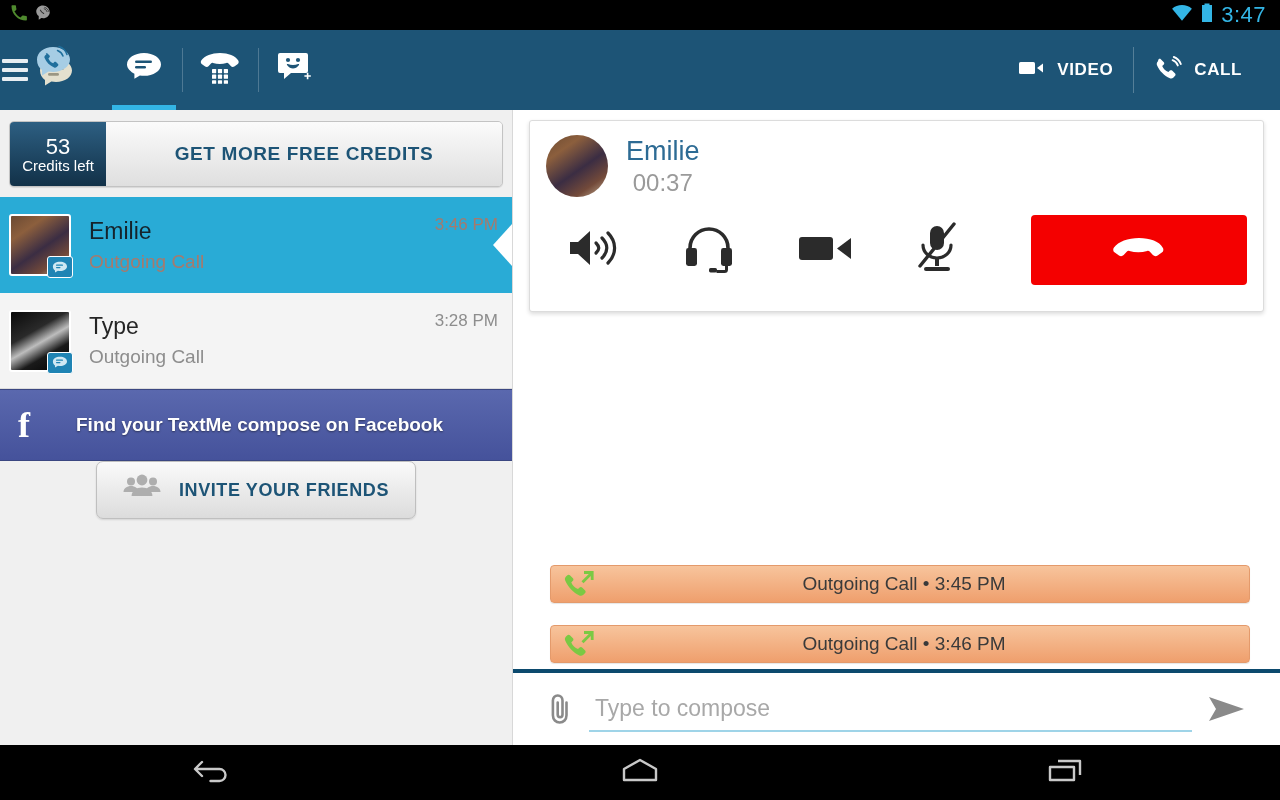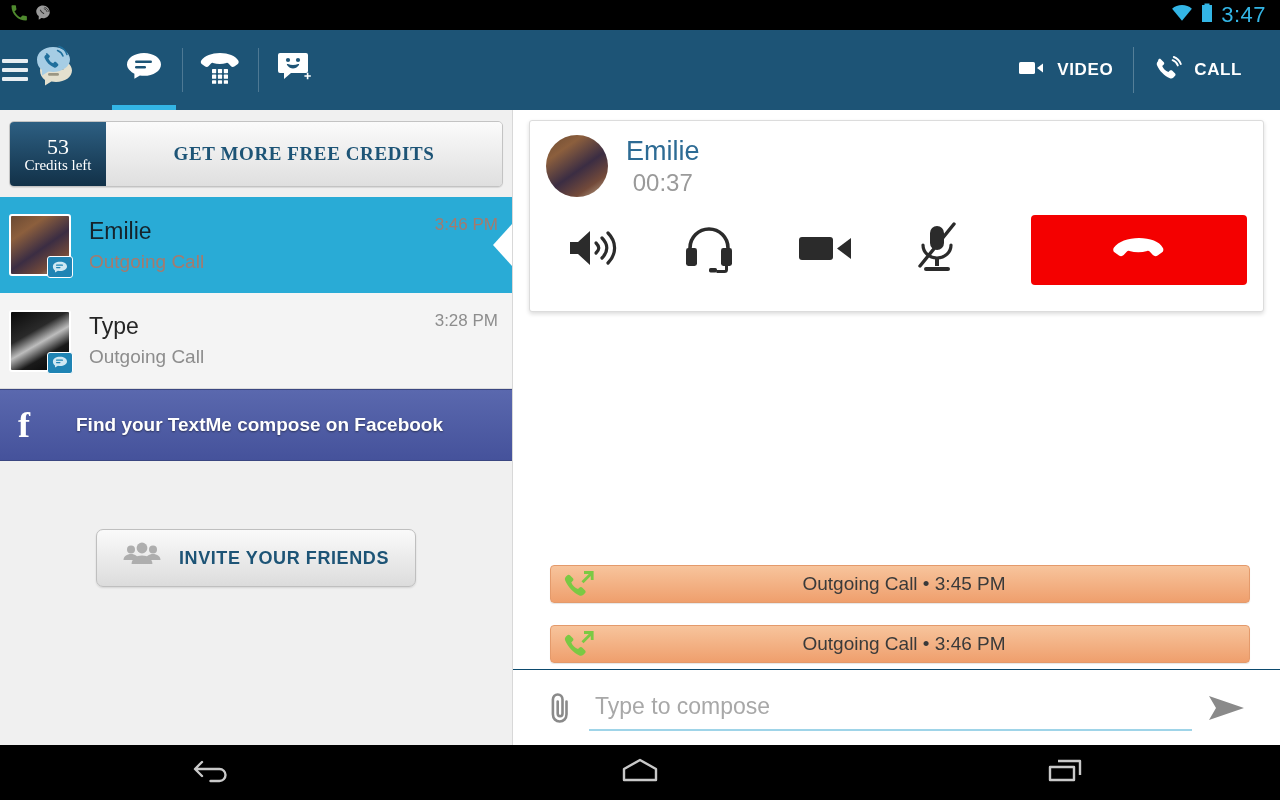--- a/index.html
+++ b/index.html
@@ -49,21 +49,20 @@
   
   .left {
     position: absolute; top: 110px; left: 0; width: 512px; height: 635px;
     background: #f0f0f0; overflow: hidden;
   }
   .credits-row { padding: 11px 9px 10px 9px; }
   .credits-bar {
     display: flex; height: 66px; border: 1px solid #c3c3c3; border-radius: 5px;
     overflow: hidden; background: #e6e6e6;
     box-shadow: 0 1px 1px rgba(0,0,0,.10);
-    font-family: Liberation Serif, serif;
   }
   .credits-badge {
     width: 96px; background: linear-gradient(#2d5f82, #123148);
     color: #fff; display: flex; flex-direction: column; align-items: center;
     justify-content: center; line-height: 1.05;
   }
   .credits-num { font-size: 22px; }
   .credits-sub { font-size: 15px; }
   .credits-cta {
     flex: 1; display: flex; align-items: center; justify-content: center;
@@ -102,21 +101,21 @@
   .conv.selected .conv-time { color: #a67a6d; }
 
   .fb-banner {
     display: flex; align-items: center; height: 72px; padding-left: 18px;
     background: linear-gradient(#5a68ae, #45529b);
     border-top: 1px solid #3b4781; border-bottom: 1px solid #3b4781;
   }
   .fb-f { font-family: "Liberation Serif", serif; font-size: 36px; color: #fff; font-weight: bold; width: 44px; }
   .fb-text { color: #fff; font-size: 19px; font-weight: bold; text-shadow: 0 1px 2px rgba(0,0,0,.45); margin-left: 14px; }
 
-  .invite-zone { display: flex; justify-content: center; padding-top: 68px; }
+  .invite-zone { display: flex; justify-content: center; }
   .invite-btn {
     display: flex; align-items: center; gap: 18px;
     height: 58px; padding: 0 26px;
     background: linear-gradient(#fafafa, #dcdcdc);
     border: 1px solid #bfbfbf; border-radius: 7px;
     box-shadow: 0 1px 2px rgba(0,0,0,.12);
     color: #1d5476; font-size: 18px; font-weight: bold; letter-spacing: .6px;
   }
 
   
@@ -153,21 +152,21 @@
     box-shadow: 0 1px 1px rgba(0,0,0,.10);
   }
   .cb-icon { width: 58px; display: flex; align-items: center; justify-content: center; }
   .cb-label {
     flex: 1; text-align: center; font-size: 19px; color: #3a3a3a;
     padding-right: 50px;
   }
 
   .compose {
     position: absolute; left: 0; right: 0; bottom: 0; height: 76px;
-    background: #fff; border-top: 1px solid #0c4a6e;
+    background: #fff; border-top: 4px solid #0c4a6e;
     display: flex; align-items: center; padding: 0 18px;
   }
   .clip { width: 58px; display: flex; align-items: center; justify-content: center; }
   .compose-input {
     flex: 1; height: 46px; border: none; outline: none;
     border-bottom: 2px solid #9fd4e8; background: transparent;
     font-family: "Liberation Sans", sans-serif; font-size: 23px; color: #333;
     padding: 0 6px;
   }
   .compose-input::placeholder { color: #a8a8a8; }

